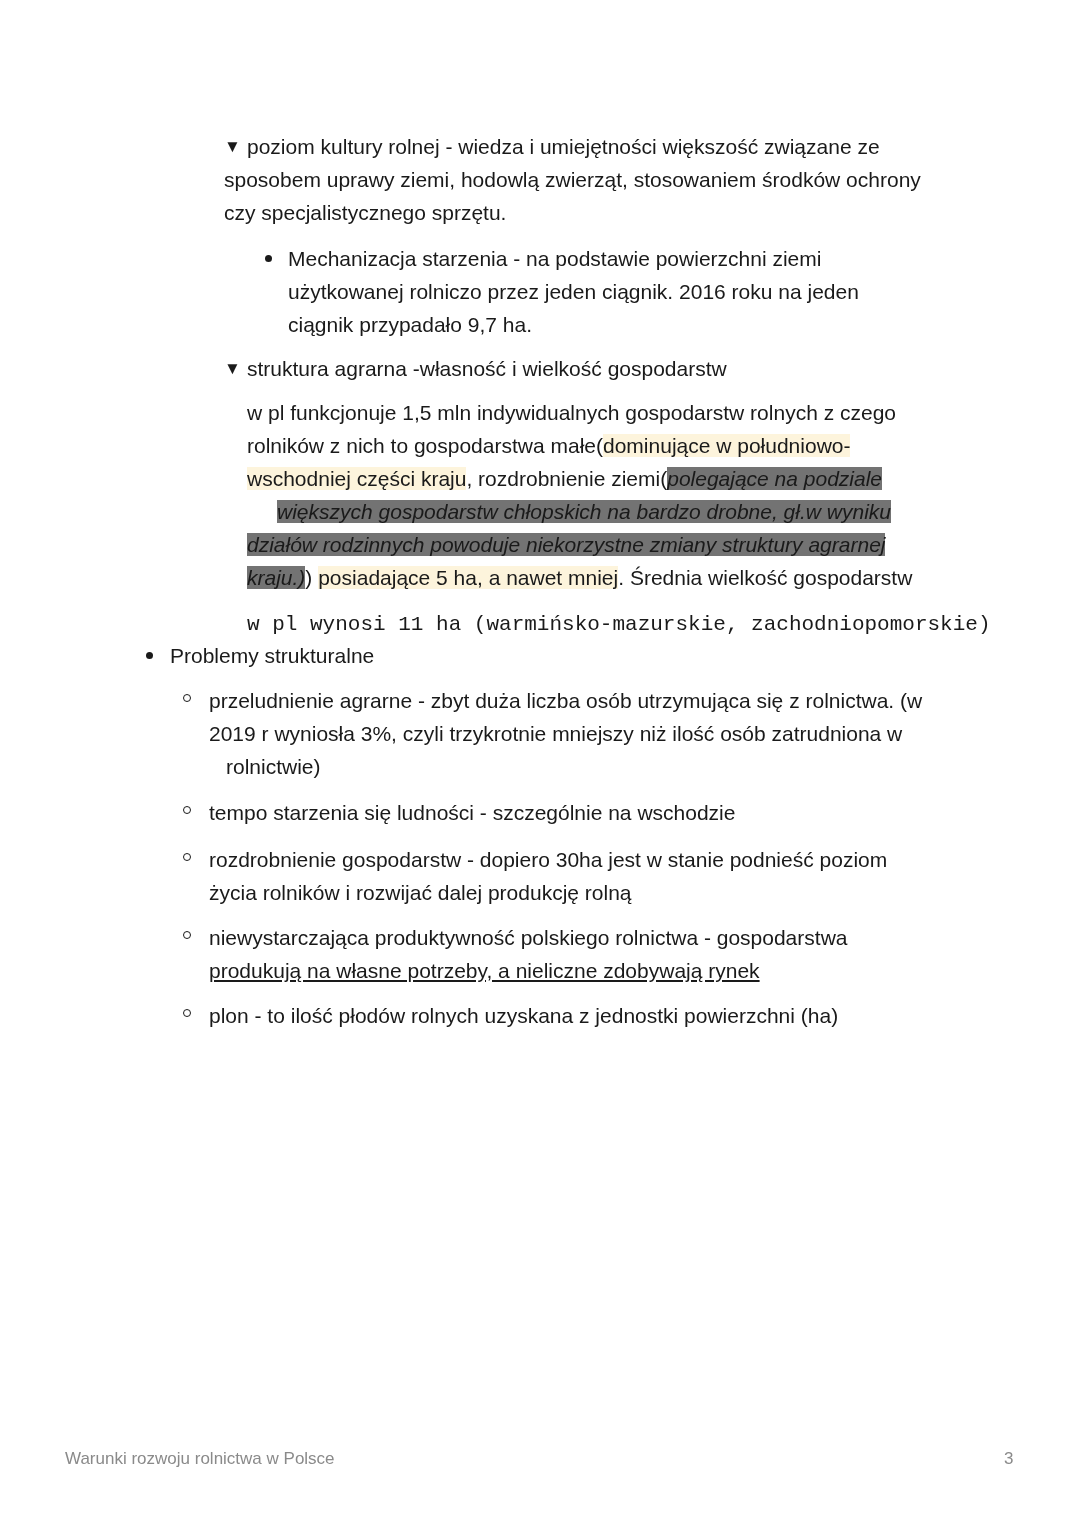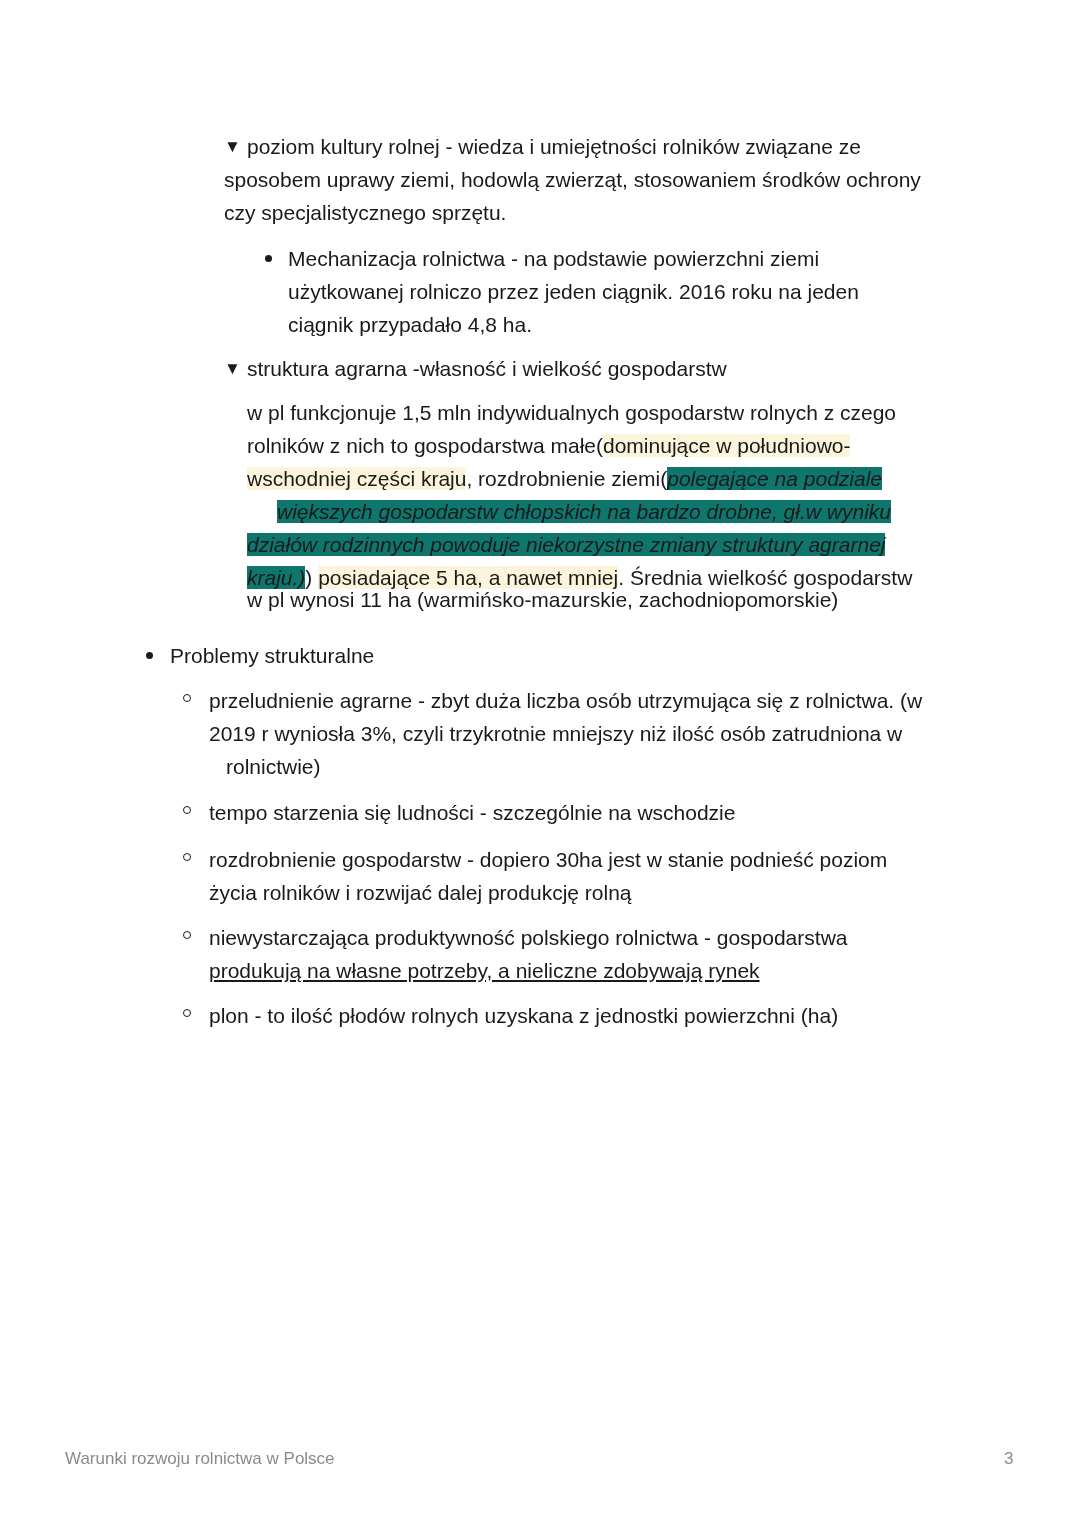--- a/index.html
+++ b/index.html
@@ -5,48 +5,48 @@
     html, body { margin: 0; padding: 0; background: #ffffff; }
     body {
       width: 1080px; height: 1528px; position: relative; overflow: hidden;
       font-family: "Liberation Sans", sans-serif; color: #1a1a1a;
     }
     .line { position: absolute; font-size: 21px; line-height: 33px; white-space: nowrap; }
     .tri { position: absolute; font-size: 17px; line-height: 33px; }
     .dot { position: absolute; width: 7px; height: 7px; border-radius: 50%; background: #1a1a1a; }
     .ring { position: absolute; width: 6px; height: 6px; border-radius: 50%; border: 1.6px solid #1a1a1a; background: #fff; }
     .hl-y { background: #fdf4dc; text-align: right; }
-    .hl-g { background: #0f766e; }
+    .hl-g { background: #737373; }
     .it { font-style: italic; }
     .footer { position: absolute; top: 1448px; font-size: 17px; color: #8a8a8a; line-height: 22px; }
   </style>
 </head>
 <body>
 
 <div class="tri" style="left:224px; top:130px;">▼</div>
-<div class="line" style="left:247px; top:130px;">poziom kultury rolnej - wiedza i umiejętności rolników związane ze</div>
+<div class="line" style="left:247px; top:130px;">poziom kultury rolnej - wiedza i umiejętności większość związane ze</div>
 <div class="line" style="left:224px; top:163px;">sposobem uprawy ziemi, hodowlą zwierząt, stosowaniem środków ochrony</div>
 <div class="line" style="left:224px; top:196px;">czy specjalistycznego sprzętu.</div>
 
 <div class="dot" style="left:265px; top:255px;"></div>
-<div class="line" style="left:288px; top:242px;">Mechanizacja rolnictwa - na podstawie powierzchni ziemi</div>
+<div class="line" style="left:288px; top:242px;">Mechanizacja starzenia - na podstawie powierzchni ziemi</div>
 <div class="line" style="left:288px; top:275px;">użytkowanej rolniczo przez jeden ciągnik. 2016 roku na jeden</div>
-<div class="line" style="left:288px; top:308px;">ciągnik przypadało 4,8 ha.</div>
+<div class="line" style="left:288px; top:308px;">ciągnik przypadało 9,7 ha.</div>
 
 <div class="tri" style="left:224px; top:352px;">▼</div>
 <div class="line" style="left:247px; top:352px;">struktura agrarna -własność i wielkość gospodarstw</div>
 
 <div>
   <div class="line" style="left:247px; top:396px;"> w pl funkcjonuje 1,5 mln indywidualnych gospodarstw rolnych z czego</div>
   <div class="line" style="left:247px; top:429px;"><span>rolników z nich to gospodarstwa małe(</span><span class="hl-y">dominujące w południowo-</span></div>
   <div class="line" style="left:247px; top:462px;"><span class="hl-y">wschodniej części kraju</span><span>, rozdrobnienie ziemi(</span><span class="it hl-g">polegające na podziale </span></div>
   <div class="line it" style="left:247px; top:495px;padding-left:30px;"><span class="hl-g">większych gospodarstw chłopskich na bardzo drobne, gł.w wyniku </span></div>
   <div class="line it" style="left:247px; top:528px;"><span class="hl-g">działów rodzinnych powoduje niekorzystne zmiany struktury agrarnej</span></div>
   <div class="line" style="left:247px; top:561px;"><span class="it hl-g">kraju.)</span><span>) </span><span class="hl-y">posiadające 5 ha, a nawet mniej</span><span>. Średnia wielkość gospodarstw</span></div>
-  <div class="line" style="left:247px; top:583px;">w pl wynosi 11 ha (warmińsko-mazurskie, zachodniopomorskie)</div>
+  <div class="line" style="left:247px; top:608px;font-family:Liberation Mono, monospace;">w pl wynosi 11 ha (warmińsko-mazurskie, zachodniopomorskie)</div>
 </div>
 
 <div class="dot" style="left:146px; top:652px;"></div>
 <div class="line" style="left:170px; top:639px;">Problemy strukturalne</div>
 
 <div class="ring" style="left:183px; top:694px;"></div>
 <div class="line" style="left:209px; top:684px;">przeludnienie agrarne - zbyt duża liczba osób utrzymująca się z rolnictwa. (w</div>
 <div class="line" style="left:209px; top:717px;">2019 r wyniosła 3%, czyli trzykrotnie mniejszy niż ilość osób zatrudniona w</div>
 <div class="line" style="left:226px; top:750px;">rolnictwie)</div>
 

